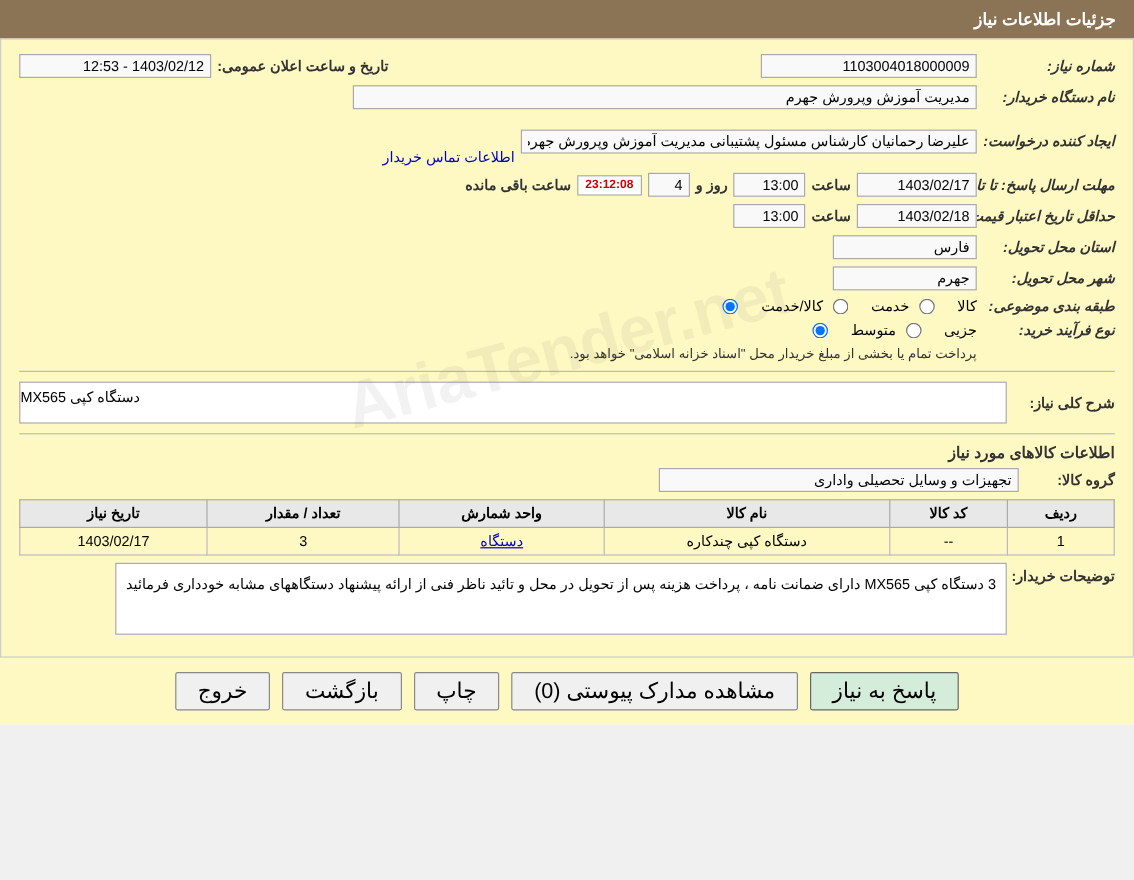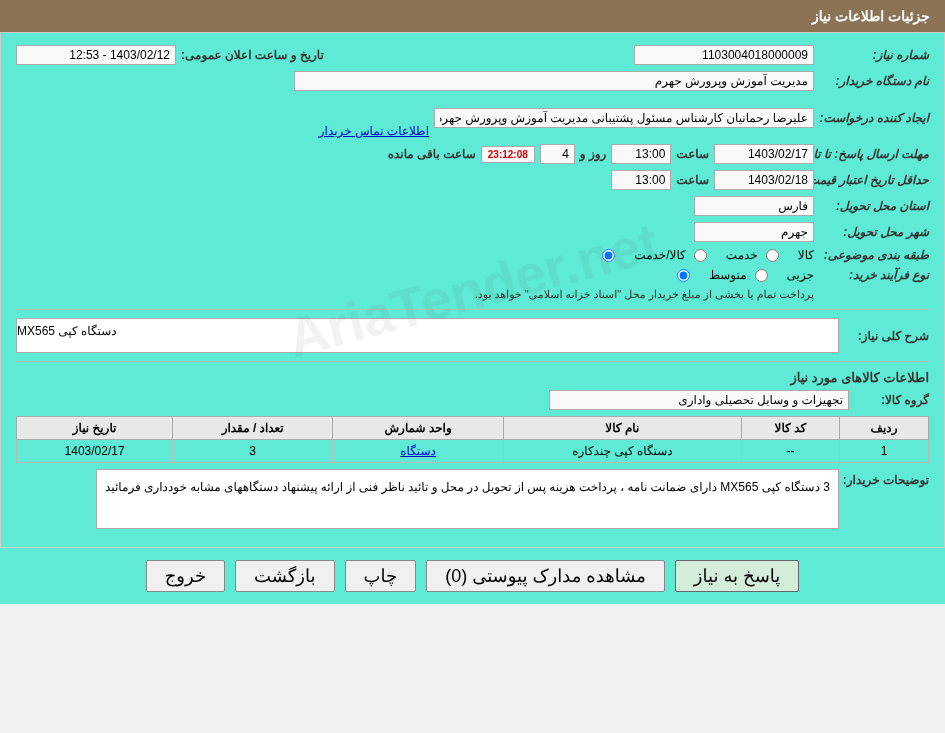--- a/index.html
+++ b/index.html
@@ -5,21 +5,21 @@
     * { box-sizing: border-box; margin: 0; padding: 0; }
     body {
       font-family: Tahoma, Arial, sans-serif;
       font-size: 12px;
       background: #f0f0f0;
       direction: rtl;
     }
     .main-container {
       width: 945px;
       margin: 0 auto;
-      background: #5eead4;
+      background: #fef9c3;
     }
     .header-bar {
       background: #8B7355;
       color: #fff;
       padding: 8px 15px;
       font-size: 14px;
       font-weight: bold;
       text-align: right;
     }
     .content-area {
@@ -44,21 +44,20 @@
       padding: 2px 5px;
       font-family: Tahoma, Arial, sans-serif;
       font-size: 12px;
       direction: rtl;
     }
     .input-field.readonly {
       background: #f9f9f9;
     }
     .link-text {
       color: #0000cc;
-      text-decoration: underline;
       cursor: pointer;
       margin-top: 27px;
     }
     .timer-display {
       border: 1px solid #aaa;
       background: #fff;
       padding: 2px 6px;
       color: #cc0000;
       font-weight: bold;
       font-size: 10px;

